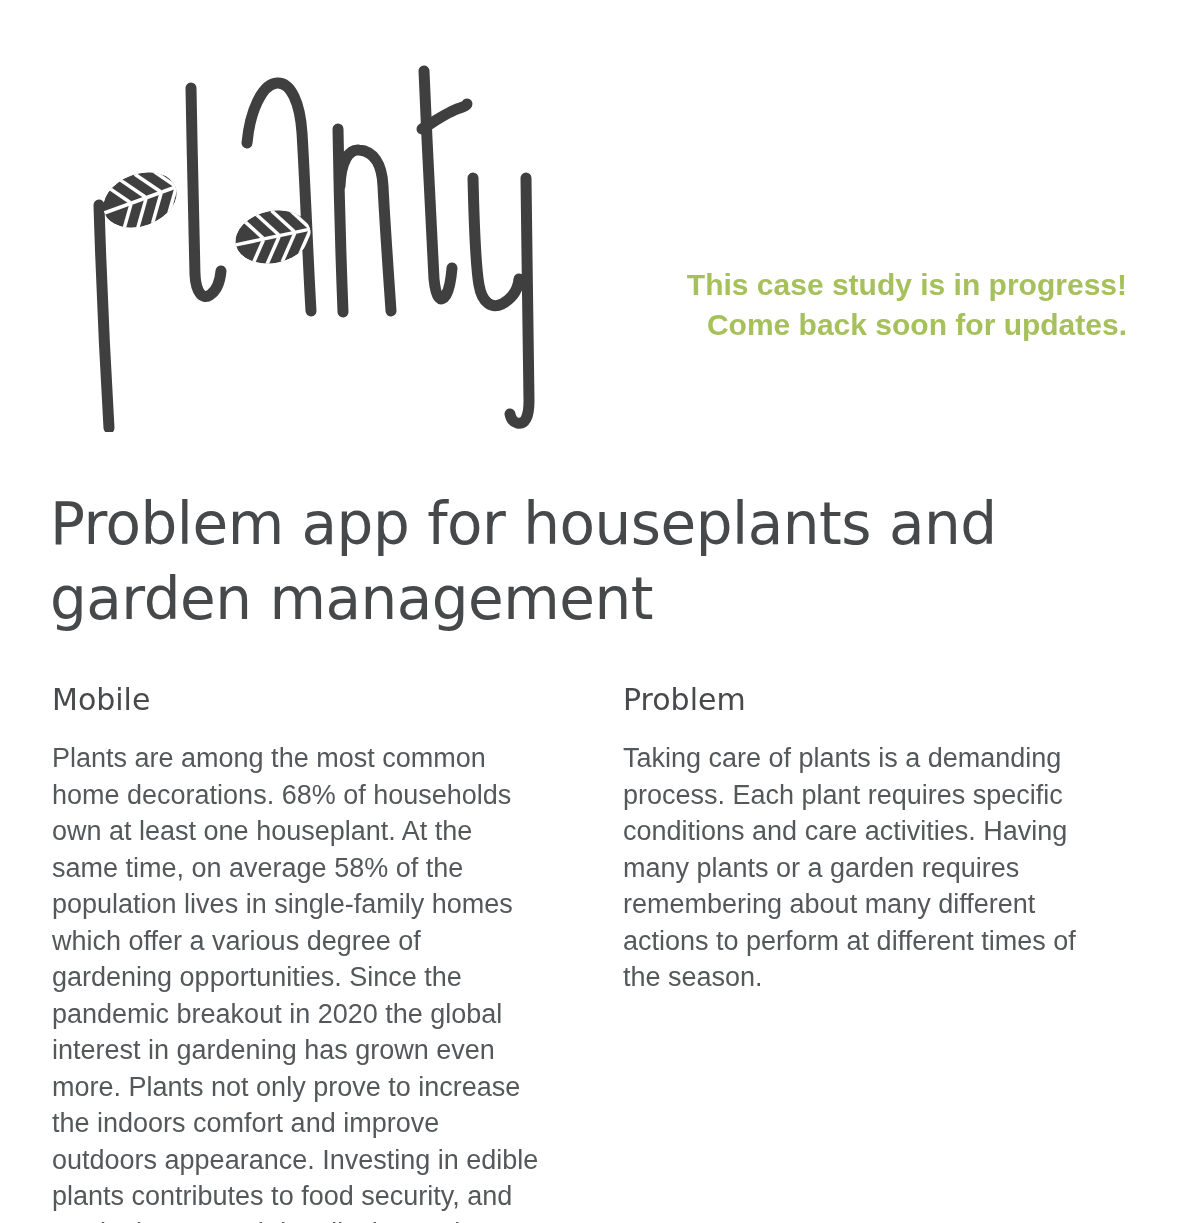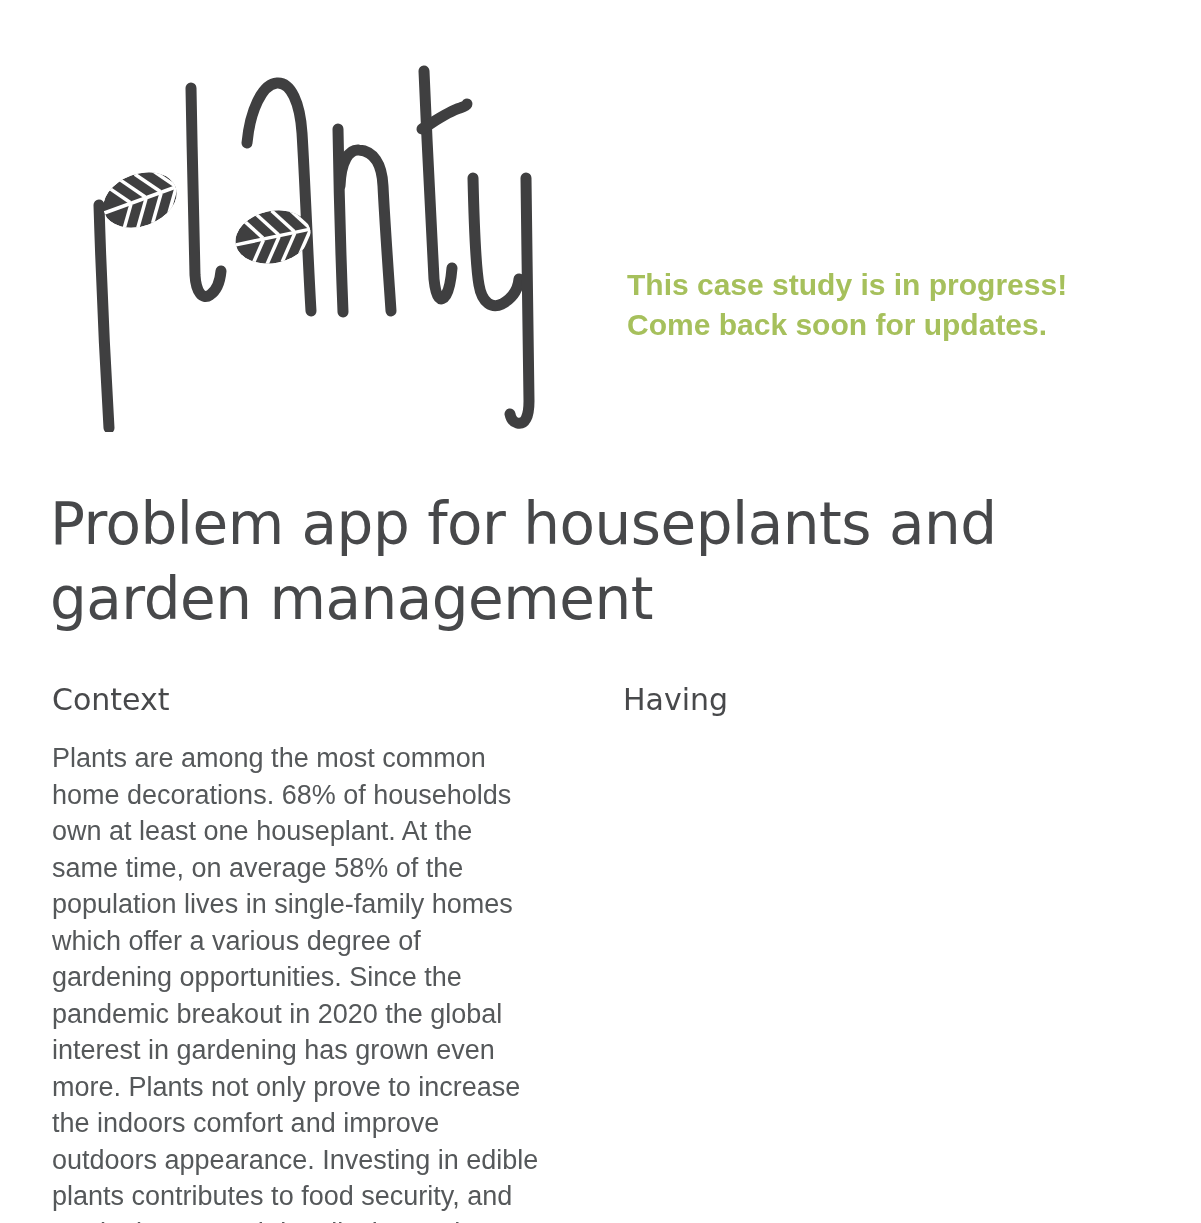--- a/index.html
+++ b/index.html
@@ -22,20 +22,21 @@
     position: absolute;
     left: 627px;
     top: 265px;
     width: 500px;
     font-family: "Liberation Sans", sans-serif;
     font-weight: bold;
     font-size: 30px;
     line-height: 40px;
     color: #a6c05c;
     white-space: pre-line;
+    text-align: right;
   }
   .page-title {
     position: absolute;
     left: 50px;
     top: 487px;
     width: 1060px;
     font-family: "DejaVu Sans", sans-serif;
     font-weight: normal;
     font-size: 58px;
     line-height: 75px;
@@ -116,19 +117,20 @@
 </svg>
 
 <div class="notice">This case study is in progress!
 Come back soon for updates.</div>
 
 <h1 class="page-title">Problem app for houseplants and
 garden management</h1>
 
 <div class="columns">
   <div class="section">
-    <h2>Context</h2>
+    <h2>Mobile</h2>
     <p>Plants are among the most common home decorations. 68% of households own at least one houseplant. At the same time, on average 58% of the population lives in single-family homes which offer a various degree of gardening opportunities. Since the pandemic breakout in 2020 the global interest in gardening has grown even more. Plants not only prove to increase the indoors comfort and improve outdoors appearance. Investing in edible plants contributes to food security, and gardening as such is relieving and relaxing.</p>
   </div>
   <div class="section">
-    <h2>Having</h2>
+    <h2>Problem</h2>
+    <p>Taking care of plants is a demanding process. Each plant requires specific conditions and care activities. Having many plants or a garden requires remembering about many different actions to perform at different times of the season.</p>
   </div>
 </div>
 
 </body></html>

